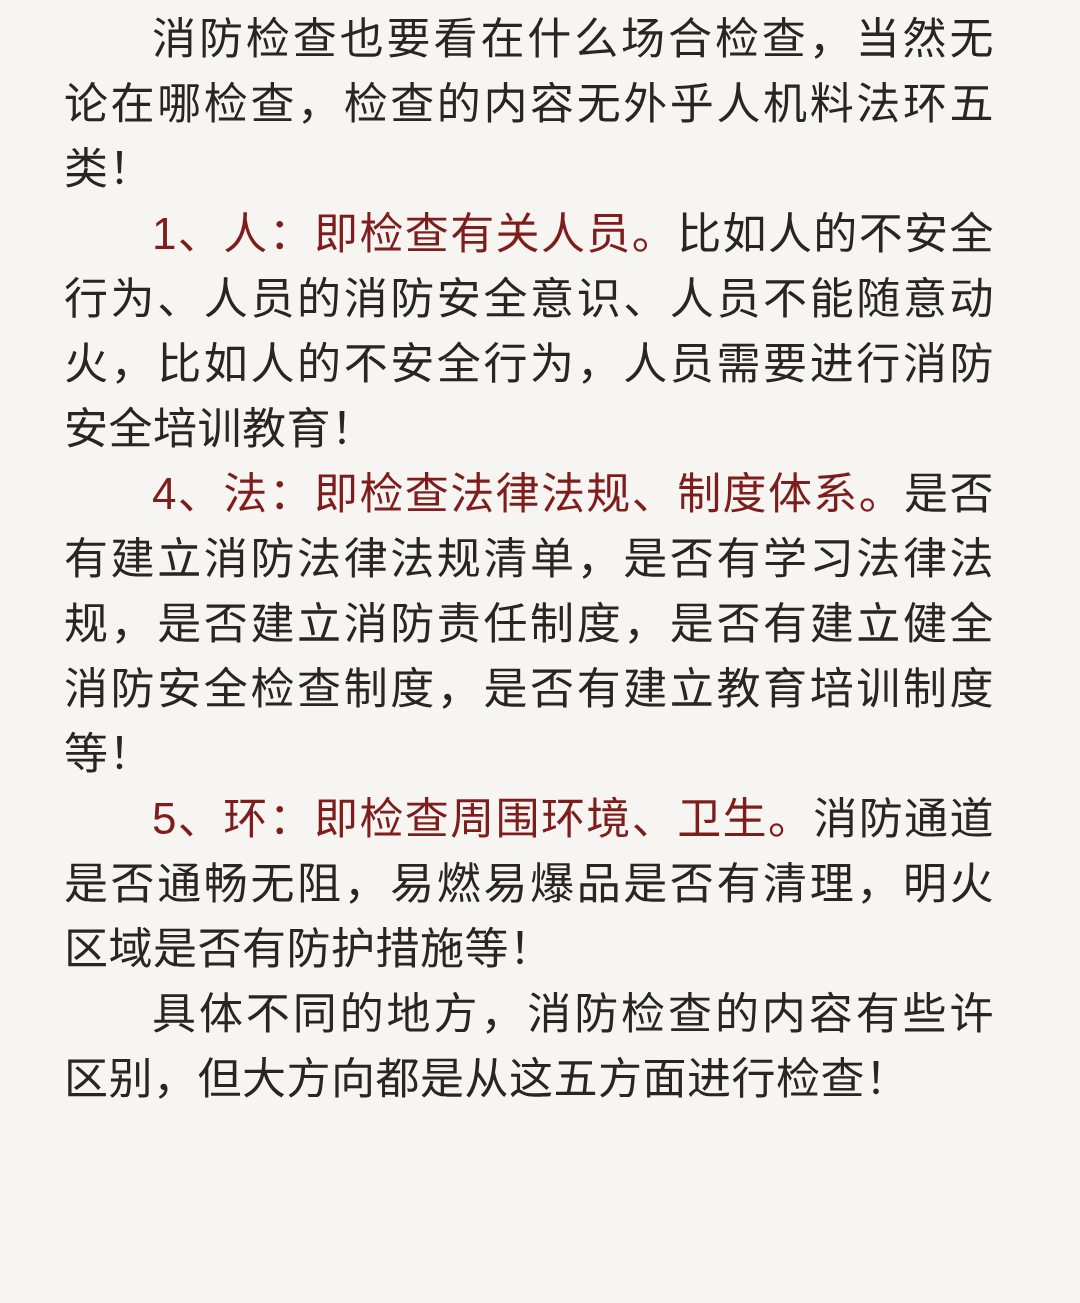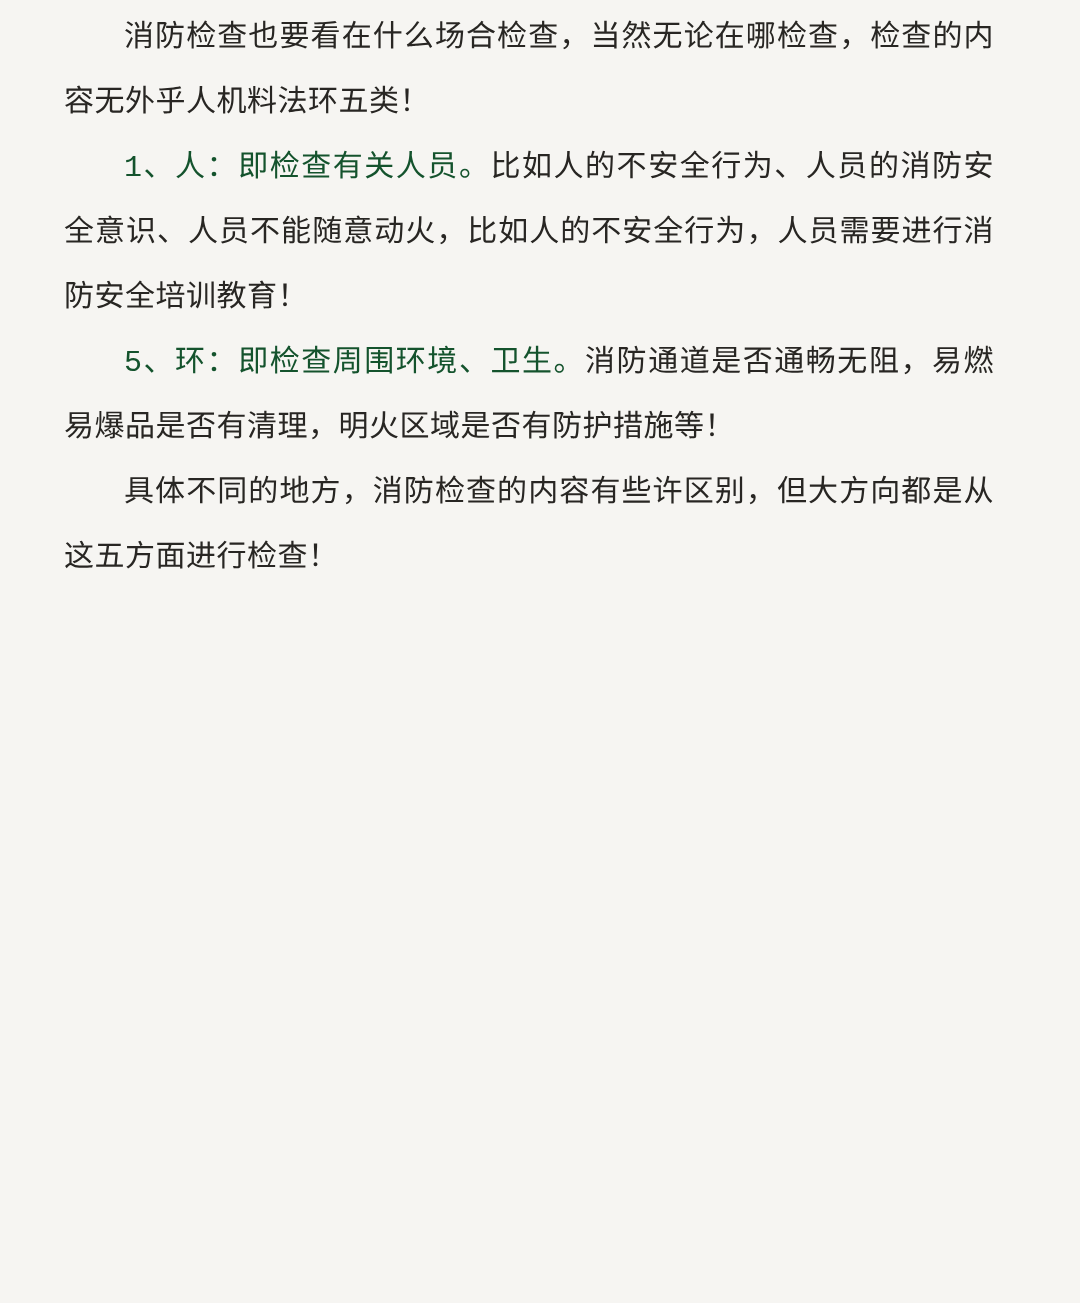--- a/index.html
+++ b/index.html
@@ -10,47 +10,48 @@
     width: 1080px;
     height: 1303px;
     background: #f6f5f2;
     overflow: hidden;
   }
   .article {
     box-sizing: border-box;
     width: 1080px;
     height: 1303px;
     padding: 6px 86px 0 64px;
-    font-family: Liberation Mono, monospace;
-    font-size: 30px;
+    font-family: Liberation Sans, sans-serif;
+    font-size: 44px;
     line-height: 65px;
     font-weight: 500;
     color: #282623;
     text-align: justify;
     text-justify: inter-ideograph;
     letter-spacing: 0.5px;
   }
   .article p {
     margin: 0;
     padding: 0;
     text-indent: 2em;
   }
   .em {
-    color: #14532d;
+    color: #7f1d1d;
   }
 </style>
 </head>
 <body>
 
 <div class="article">
 
   <p><span>消防检查也要看在什么场合检查，当然无论在哪检查，检查的内容无外乎人机料法环五类！</span></p>
 
   <p><span class="em">1、人：即检查有关人员。</span><span>比如人的不安全行为、人员的消防安全意识、人员不能随意动火，比如人的不安全行为，人员需要进行消防安全培训教育！</span></p>
 
 
 
+  <p><span class="em">4、法：即检查法律法规、制度体系。</span><span>是否有建立消防法律法规清单，是否有学习法律法规，是否建立消防责任制度，是否有建立健全消防安全检查制度，是否有建立教育培训制度等！</span></p>
 
   <p><span class="em">5、环：即检查周围环境、卫生。</span><span>消防通道是否通畅无阻，易燃易爆品是否有清理，明火区域是否有防护措施等！</span></p>
 
   <p><span>具体不同的地方，消防检查的内容有些许区别，但大方向都是从这五方面进行检查！</span></p>
 
 </div>
 
 </body></html>

